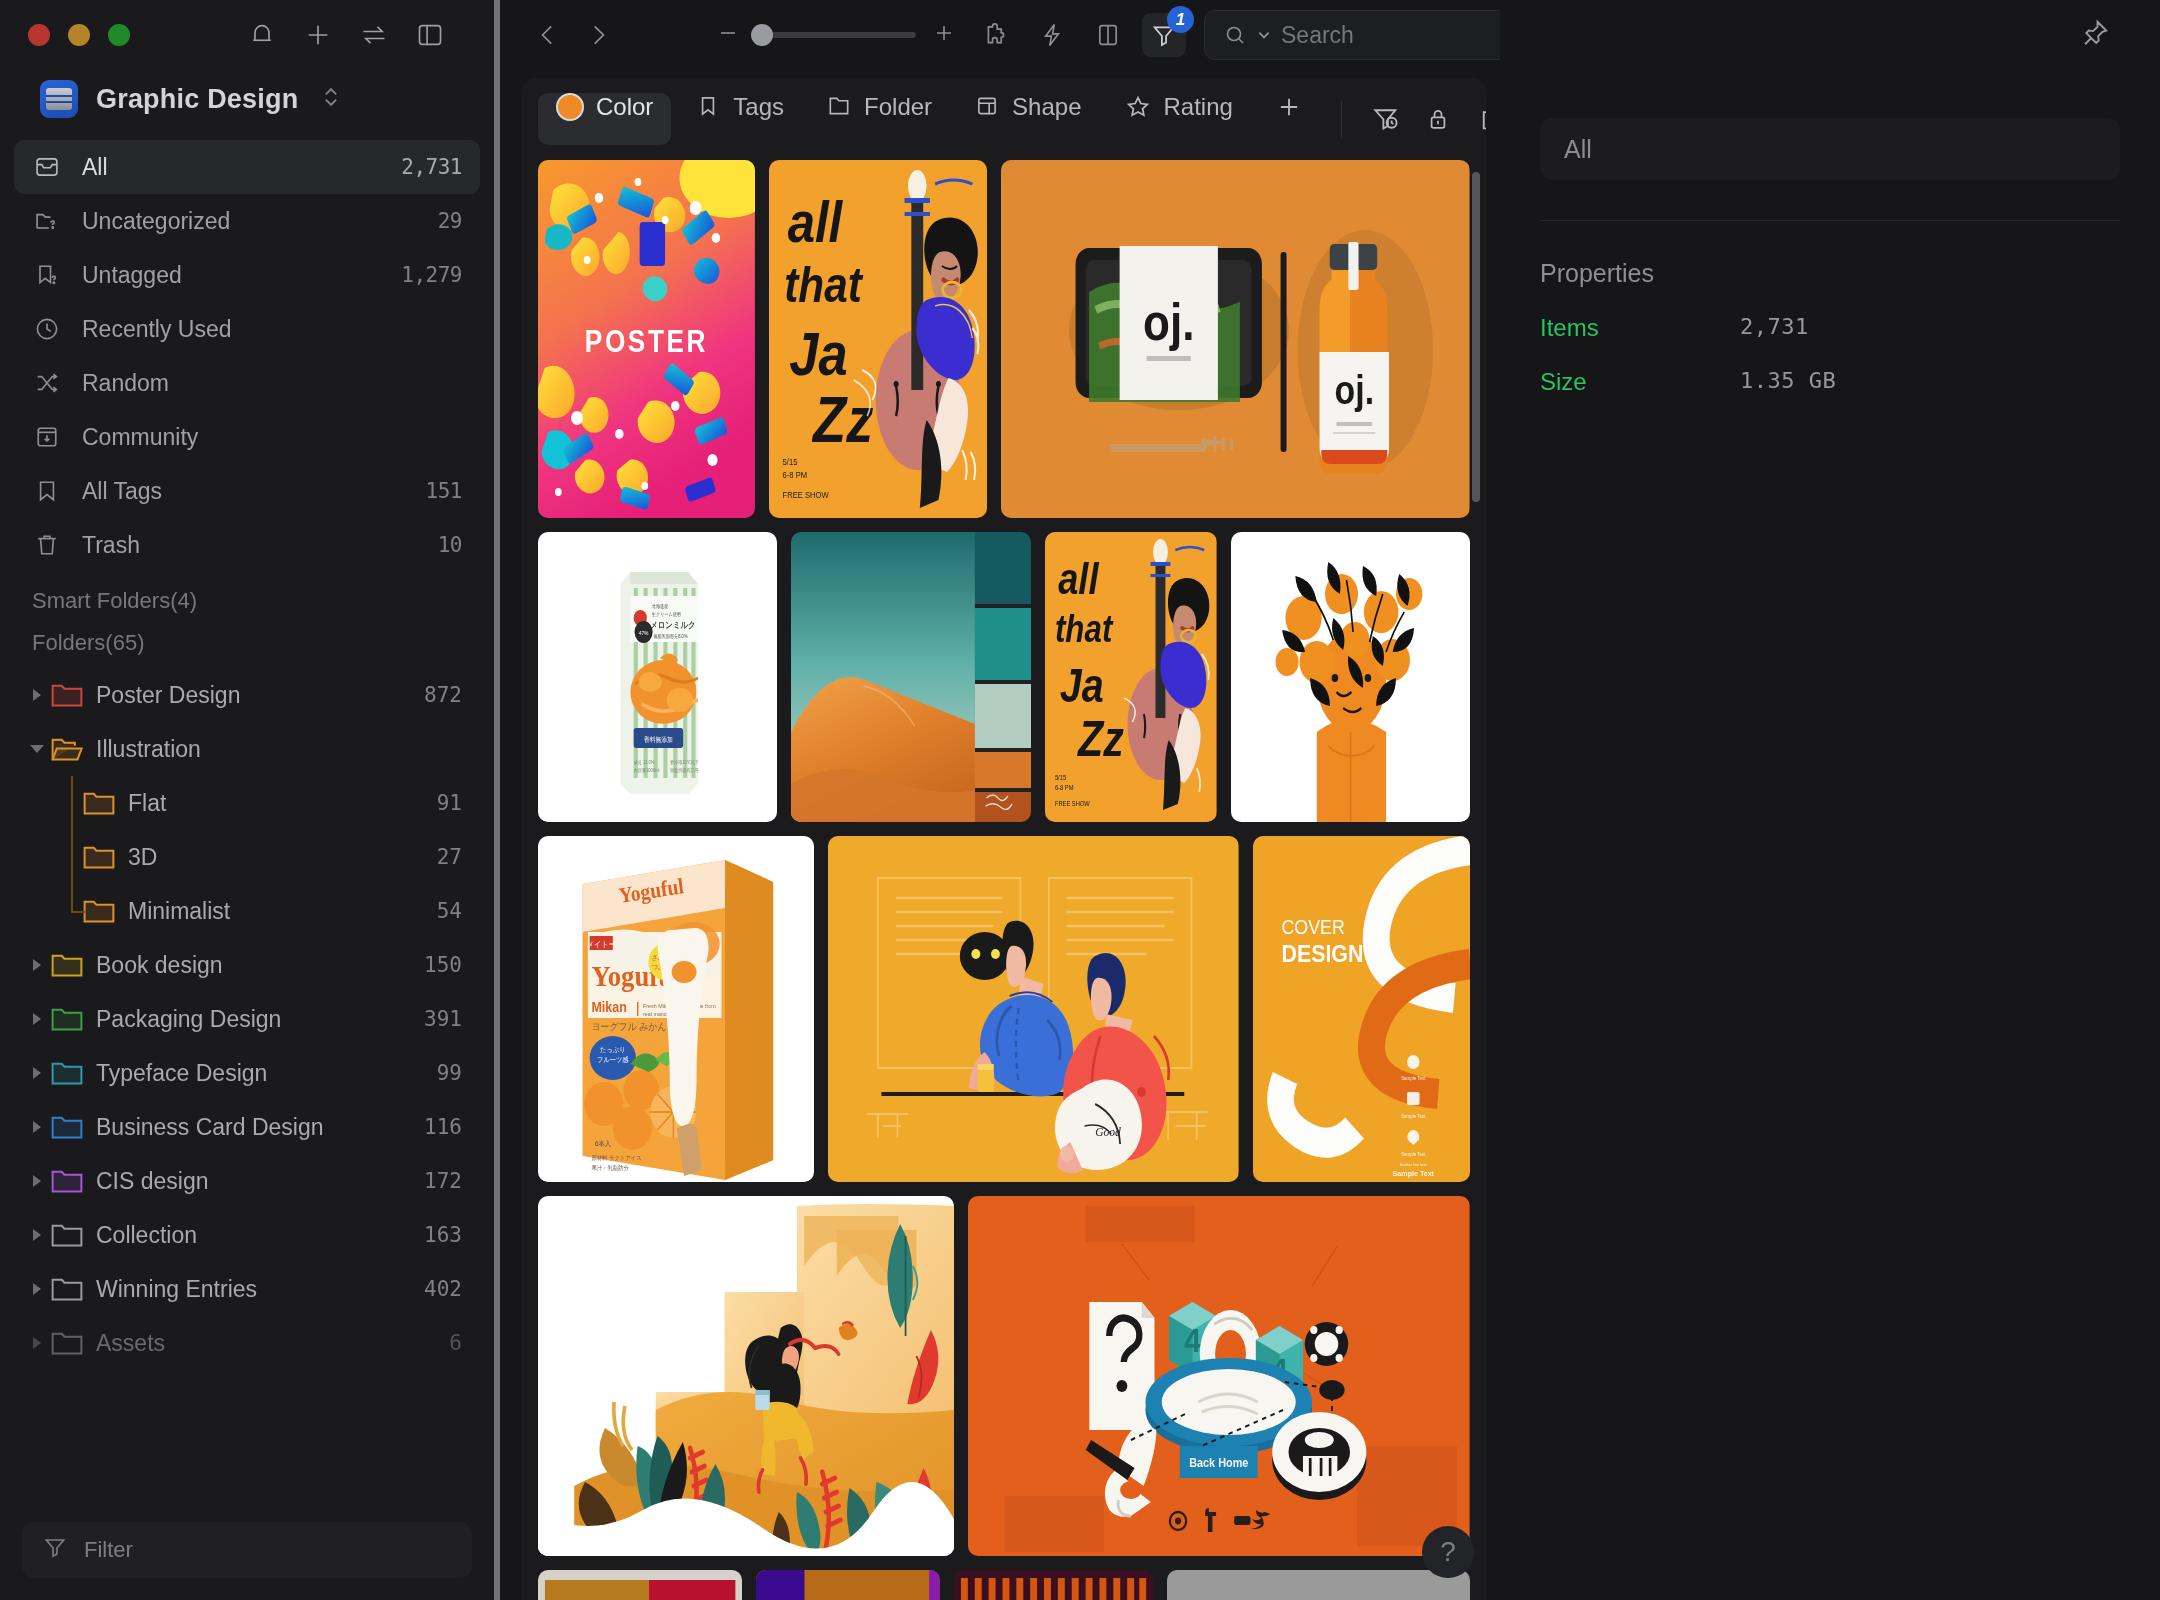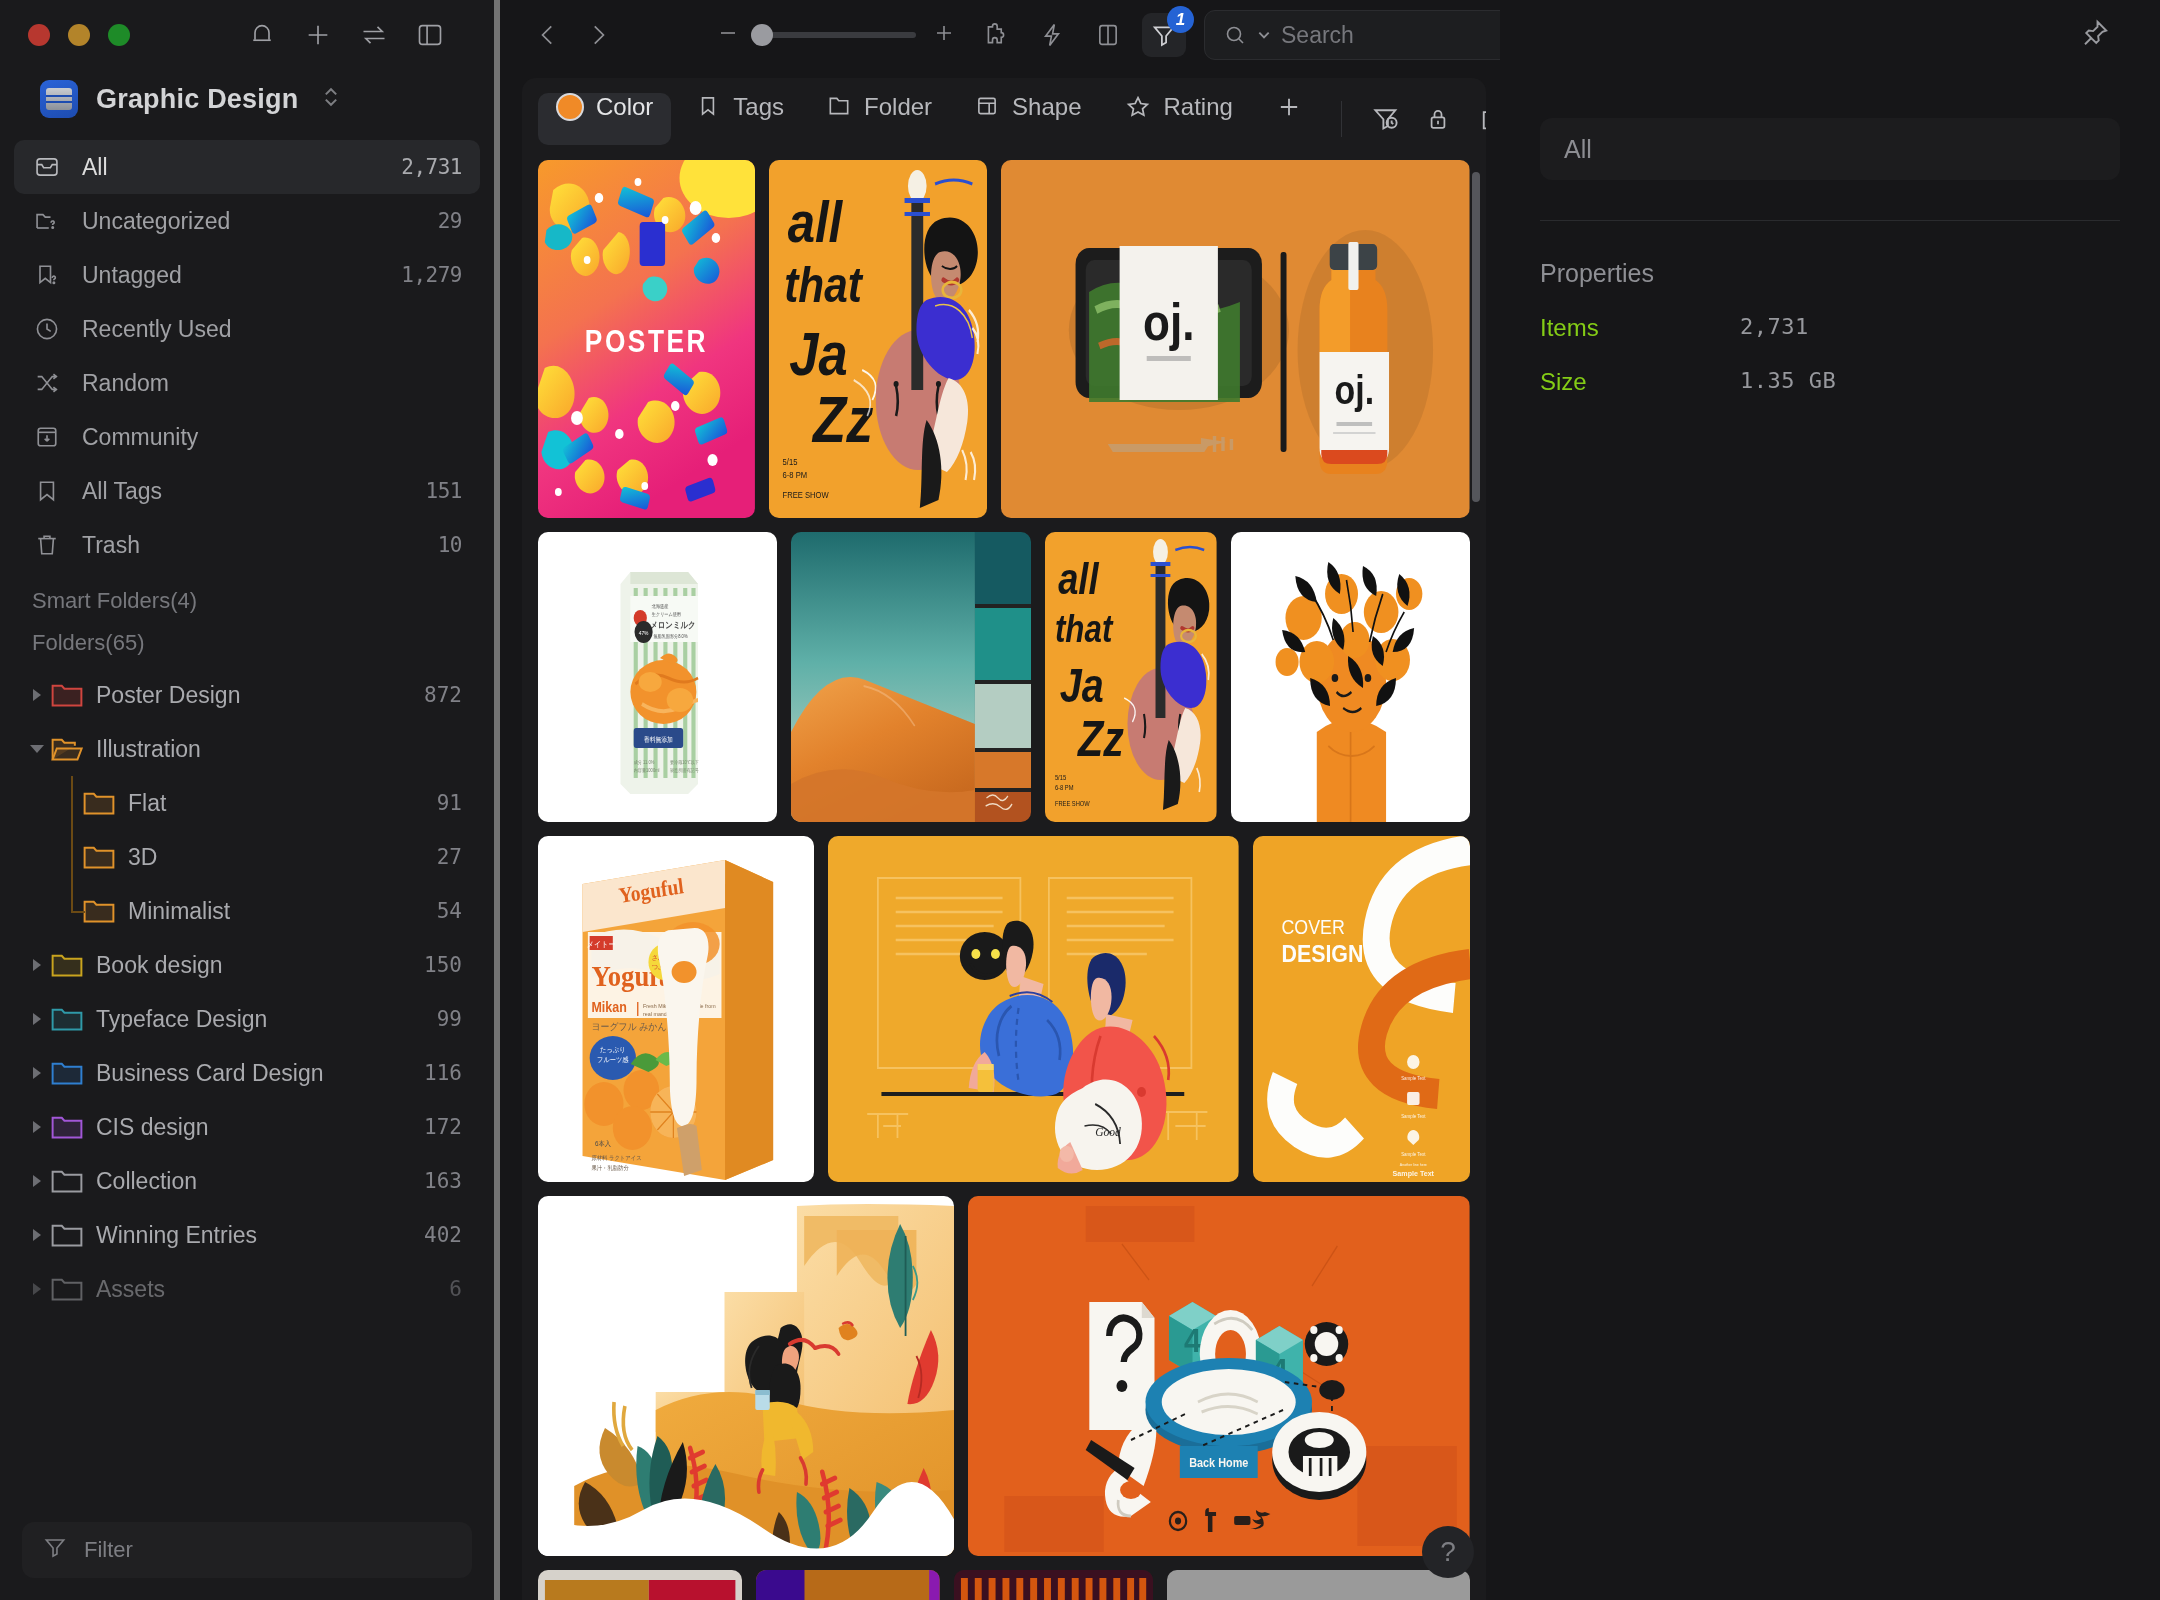--- a/index.html
+++ b/index.html
@@ -229,21 +229,21 @@
     margin-top: 48px;
     height: 62px; border-radius: 12px;
     background: #1c1c1e;
     display: flex; align-items: center;
     padding: 0 24px;
     color: #8c8d92; font-size: 25px;
   }
   .hr { height: 1px; background: #2a2b2e; margin: 40px 0 0 0; }
   .proptitle { color: #8e8f94; font-size: 25px; margin-top: 38px; }
   .prop-row { display: flex; margin-top: 26px; font-size: 24px; }
-  .prop-k { width: 200px; color: #84cc16; }
+  .prop-k { width: 200px; color: #22c55e; }
   .prop-v { color: #97989d; font-family: "DejaVu Sans Mono", monospace; font-size: 22px; letter-spacing: .5px; }
 
   
   .art { width: 100%; height: 100%; display: block; }
 </style>
 </head>
 <body>
 
 <div class="app">
 
@@ -465,20 +465,32 @@
             </span>
           <span class="fico">
             <svg width="34" height="30" viewBox="0 0 26 22" fill="rgba(201,164,30,.16)" stroke="#c9a41e" stroke-width="1.5">
                 <path d="M2 19V4h7l2 2.2h13V19z"></path>
               </svg>
           </span>
           <span class="lbl">Book design</span>
           <span class="cnt">150</span>
         </div>
 
+        <div class="f-row">
+          <span class="tw">
+              <i class="tri"></i>
+            </span>
+          <span class="fico">
+            <svg width="34" height="30" viewBox="0 0 26 22" fill="rgba(62,158,71,.16)" stroke="#3e9e47" stroke-width="1.5">
+                <path d="M2 19V4h7l2 2.2h13V19z"></path>
+              </svg>
+          </span>
+          <span class="lbl">Packaging Design</span>
+          <span class="cnt">391</span>
+        </div>
 
         <div class="f-row">
           <span class="tw">
               <i class="tri"></i>
             </span>
           <span class="fico">
             <svg width="34" height="30" viewBox="0 0 26 22" fill="rgba(47,154,168,.16)" stroke="#2f9aa8" stroke-width="1.5">
                 <path d="M2 19V4h7l2 2.2h13V19z"></path>
               </svg>
           </span>

